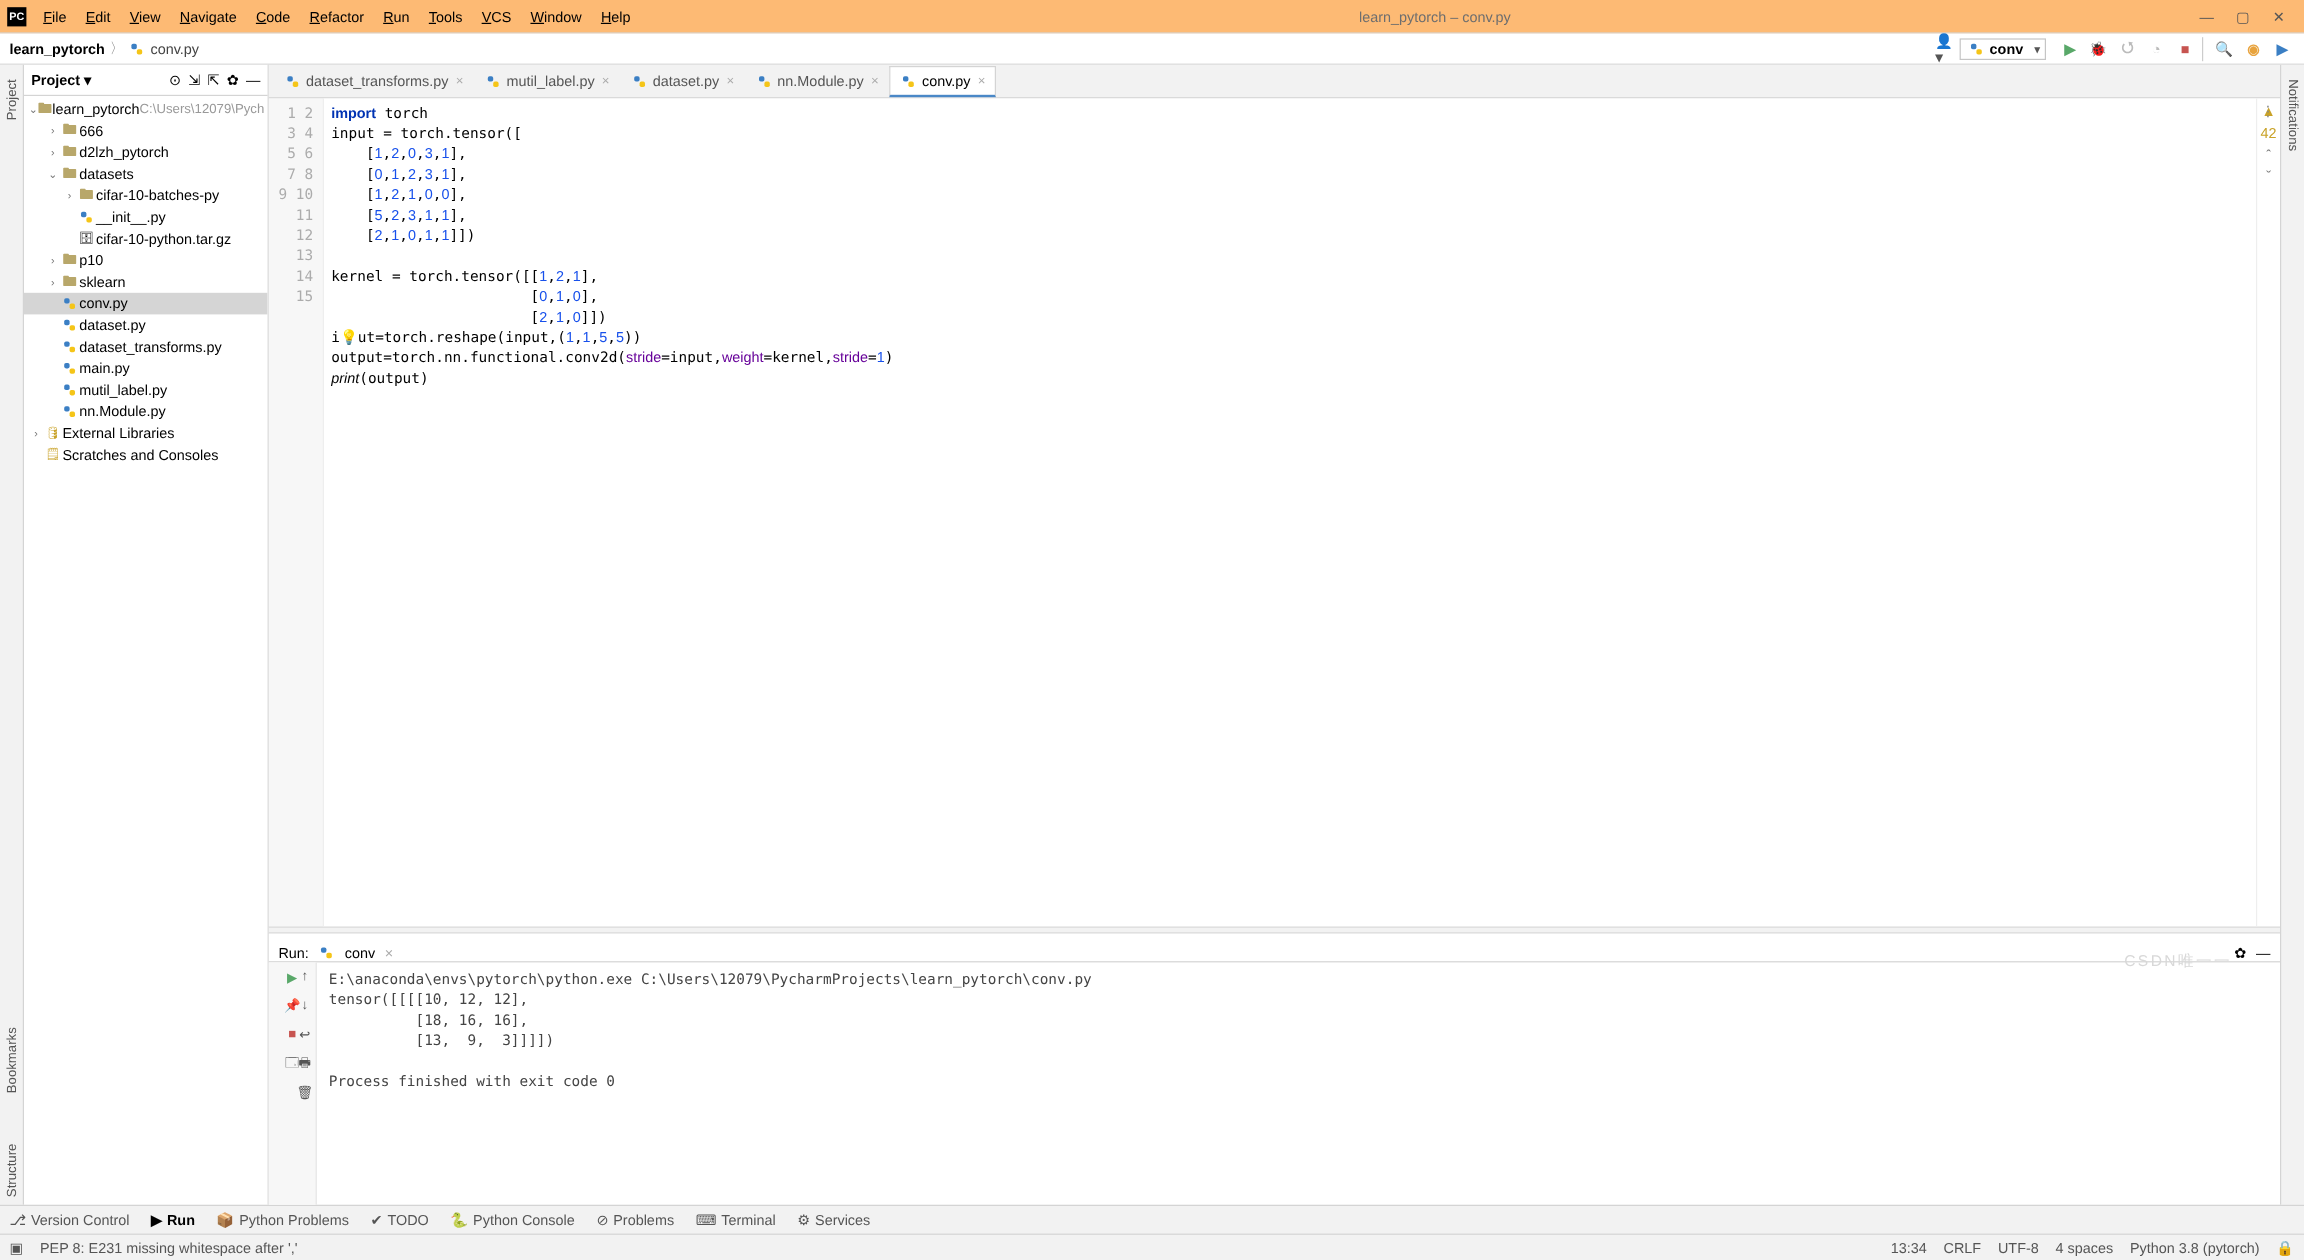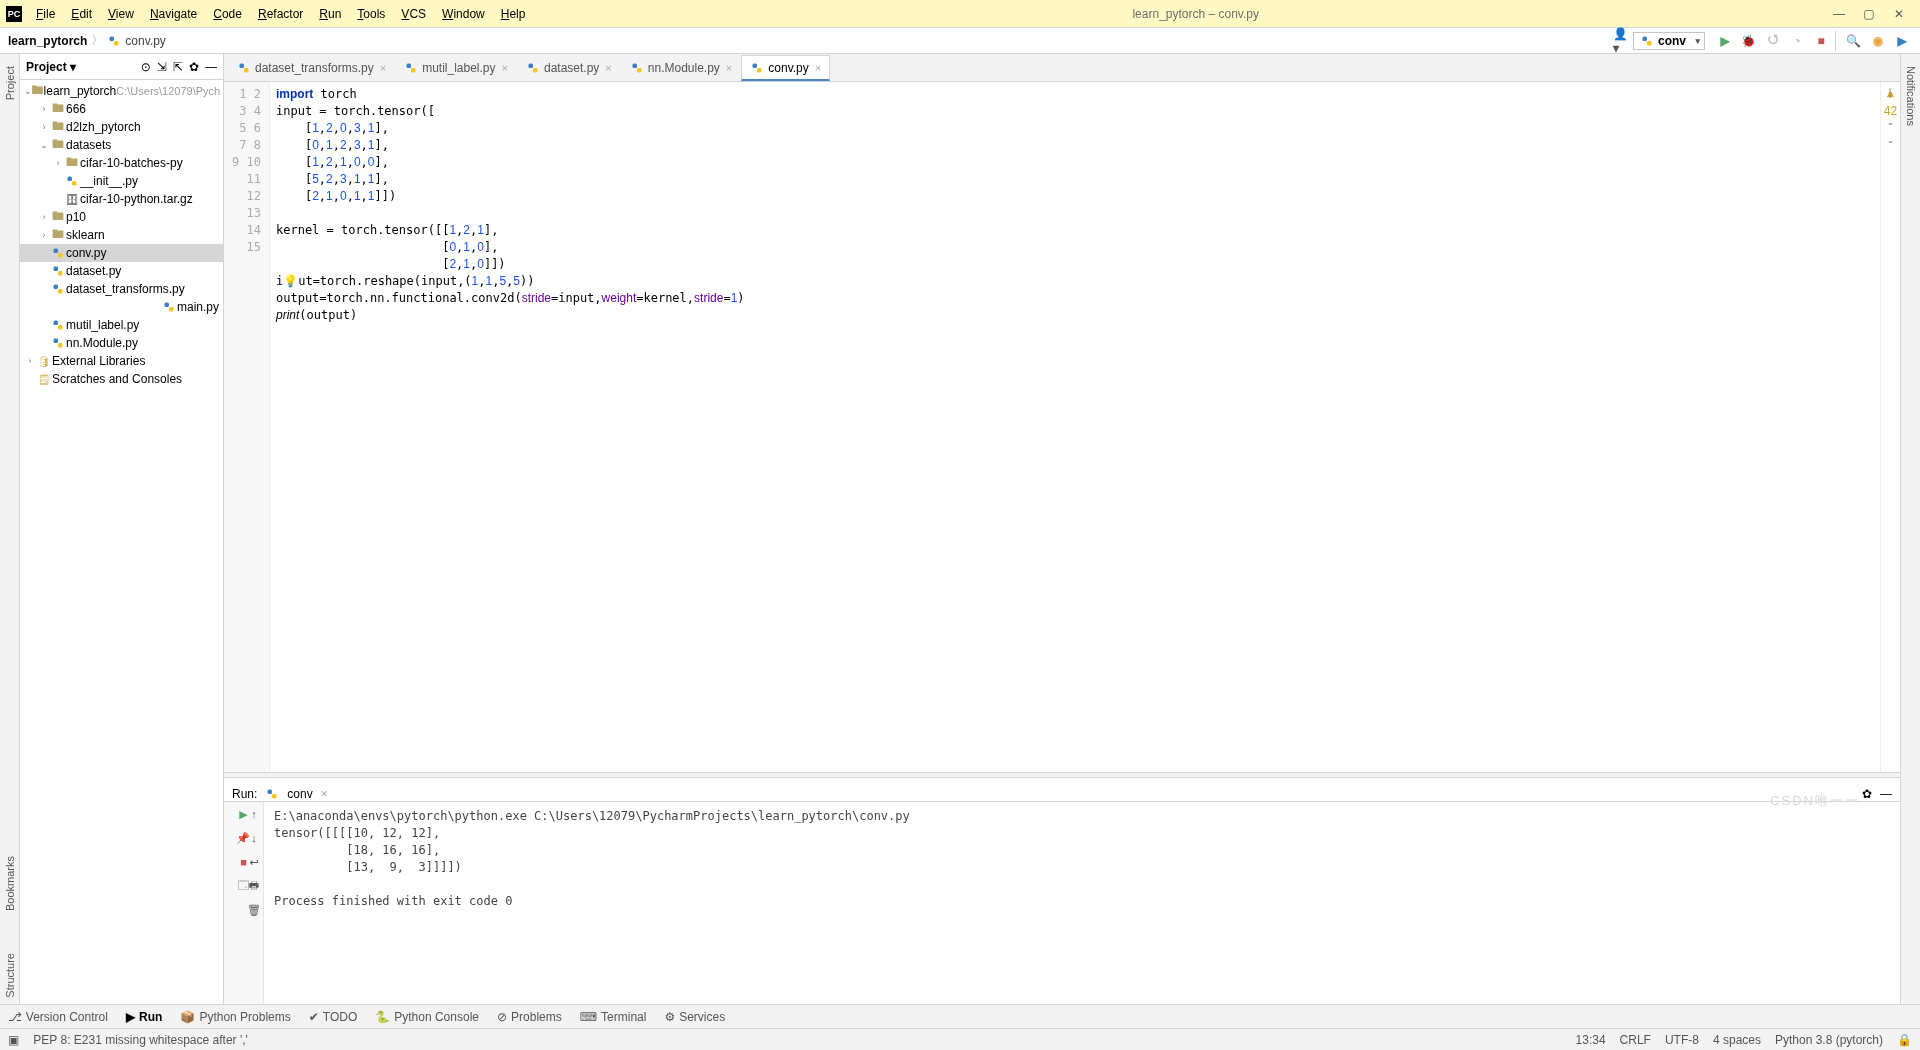--- a/index.html
+++ b/index.html
@@ -1,17 +1,17 @@
 <!DOCTYPE html>
 <html><head>
 <meta charset="utf-8">
 <style>
 * { margin:0; padding:0; box-sizing:border-box; font-family:"Segoe UI",Arial,sans-serif; font-size:12px; }
 body { width:1920px; height:1050px; background:#f2f2f2; display:flex; flex-direction:column; overflow:hidden; color:#000; }
-.titlebar { height:28px; background:#fef9c3; display:flex; align-items:center; padding:0 6px; border-bottom:1px solid #d4d4d4; }
+.titlebar { height:28px; background:#fdba74; display:flex; align-items:center; padding:0 6px; border-bottom:1px solid #d4d4d4; }
 .app-icon { width:16px; height:16px; background:#000; margin-right:8px; display:flex; align-items:center; justify-content:center; }
 .app-icon span { color:#fff; font-size:9px; font-weight:bold; }
 .menu { display:flex; gap:4px; }
 .menu-item { padding:2px 6px; cursor:default; }
 .menu-item u { text-decoration:underline; }
 .title-center { flex:1; text-align:center; padding-left:30px; color:#6e6e6e; }
 .win-controls { display:flex; gap:12px; padding-right:6px; color:#555; }
 .win-controls span { width:18px; text-align:center; cursor:default; }
 .breadcrumb { height:26px; background:#fff; border-bottom:1px solid #d4d4d4; display:flex; align-items:center; padding:0 8px; font-weight:bold; }
 .breadcrumb .sep { color:#888; margin:0 4px; font-weight:normal; }
@@ -239,21 +239,21 @@
         <div class="trow" style="padding-left: 18px;">
           <span class="exp"></span>
           <span class="ic">
             <svg viewBox="0 0 16 16" width="12" height="12">
               <rect x="2" y="2" width="6" height="6" rx="2" fill="#3b7fc4"></rect>
               <rect x="8" y="8" width="6" height="6" rx="2" fill="#f5c518"></rect>
             </svg>
           </span>
           <span>dataset_transforms.py</span>
         </div>
-        <div class="trow" style="padding-left: 18px; justify-content: flex-end;">
+        <div class="trow" style="padding-left: 18px;">
           <span class="exp"></span>
           <span class="ic">
             <svg viewBox="0 0 16 16" width="12" height="12">
               <rect x="2" y="2" width="6" height="6" rx="2" fill="#3b7fc4"></rect>
               <rect x="8" y="8" width="6" height="6" rx="2" fill="#f5c518"></rect>
             </svg>
           </span>
           <span>main.py</span>
         </div>
         <div class="trow" style="padding-left: 18px;">

